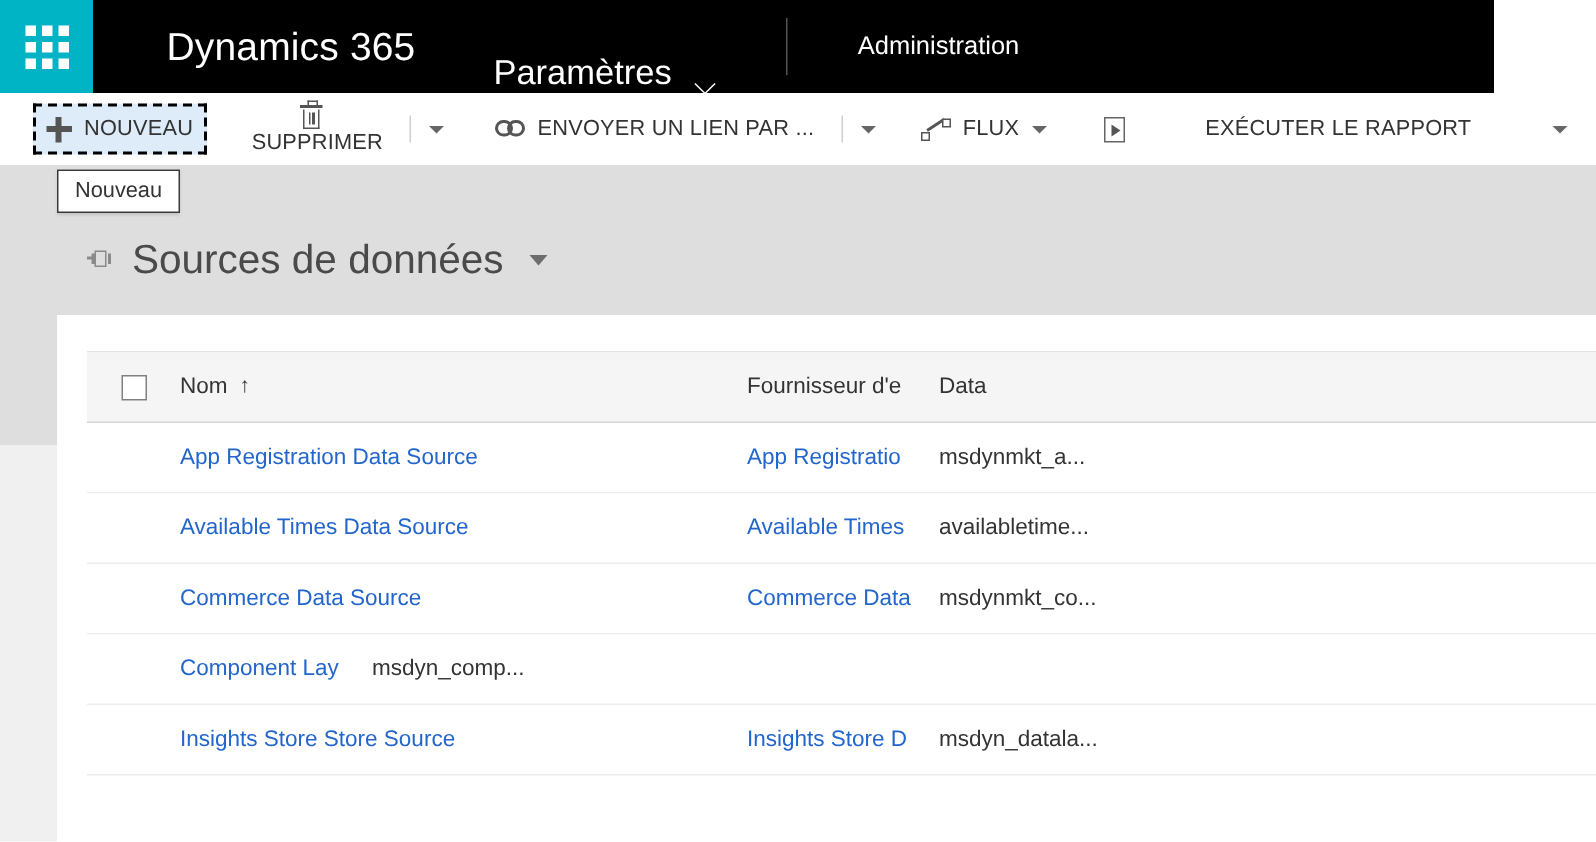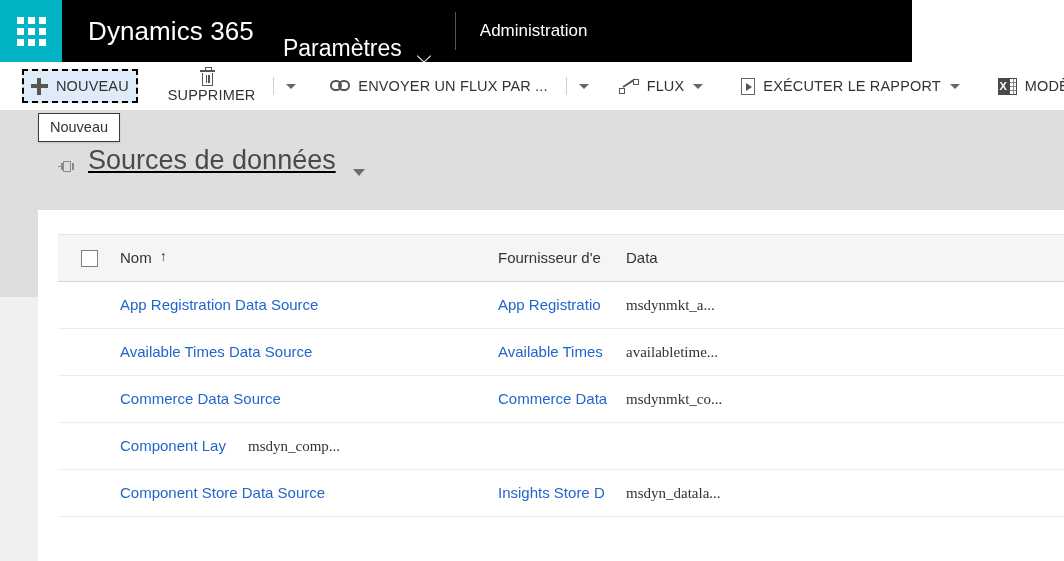--- a/index.html
+++ b/index.html
@@ -12,25 +12,26 @@
     overflow: hidden;
     background: #ffffff;
     font-family: "Liberation Sans", sans-serif;
     -webkit-font-smoothing: antialiased;
   }
 
   
   #top-nav {
     position: absolute;
     left: 0; top: 0;
-    width: 912px;
+    width: 996px;
     height: 62px;
     background: #000000;
     display: flex;
     align-items: stretch;
+    gap: 23px;
   }
   #waffle-button {
     width: 62px;
     height: 62px;
     background: #00b4c6;
     display: flex;
     align-items: center;
     justify-content: center;
     flex: 0 0 auto;
     cursor: pointer;
@@ -307,25 +308,24 @@
     left: 38px; top: 110px;
     width: 1026px;
     height: 100px;
     background: #dedede;
   }
 
   
   #page-title-row {
     position: absolute;
     left: 58px;
-    top: 145px;
-    display: flex;
-    align-items: flex-end;
+    top: 158px;
+    display: flex;
+    align-items: center;
     z-index: 30;
-    text-decoration: underline;
   }
   .icon-pin {
     width: 18px; height: 16px;
     position: relative;
     margin-right: 12px;
   }
   .icon-pin .head {
     position: absolute; left: 5px; top: 1px;
     width: 8px; height: 11px;
     border: 1.6px solid #8a8a8a;
@@ -424,21 +424,20 @@
   .cell-link {
     font-size: 15px;
     color: #2266cc;
     white-space: nowrap;
     cursor: pointer;
   }
   .cell-text {
     font-size: 15px;
     color: #333333;
     white-space: nowrap;
-    font-family: Liberation Serif, serif;
   }
 </style>
 </head>
 <body>
 
 <div id="top-nav">
   <div id="waffle-button">
     <div class="waffle-grid">
       <i></i>
         <i></i>
@@ -484,40 +483,40 @@
     <span class="cmd-caret" style="margin-left:0"></span>
   </div>
 
   <div class="cmd" style="margin-left:18px;">
     <span class="cmd-icon">
       <span class="icon-link">
           <span class="ring l"></span>
           <span class="ring r"></span>
         </span>
     </span>
-    <span class="cmd-label">ENVOYER UN FLUX PAR ...</span>
+    <span class="cmd-label">ENVOYER UN LIEN PAR ...</span>
   </div>
   <div class="cmd-sep"></div>
   <div class="overflow-btn">
     <span class="cmd-caret" style="margin-left:0"></span>
   </div>
 
   <div class="cmd" style="margin-left:14px;">
     <span class="cmd-icon">
       <span class="icon-flow">
           <span class="sq a"></span>
           <span class="ln"></span>
           <span class="sq b"></span>
         </span>
     </span>
     <span class="cmd-label">FLUX</span>
     <span class="cmd-caret"></span>
   </div>
 
-  <div class="cmd" style="margin-left:22px;">
+  <div class="cmd" style="margin-left:22px;gap:45px;">
     <span class="cmd-icon">
         <span class="icon-report"></span>
       </span>
     <span class="cmd-label">EXÉCUTER LE RAPPORT</span>
     <span class="cmd-caret"></span>
   </div>
 
   <div class="cmd" style="margin-left:22px;">
     <span class="cmd-icon">
       <span class="icon-excel">
@@ -591,19 +590,19 @@
     </div>
 
     <div class="grid-row">
       <div class="col-check"></div>
       <div class="col-prov"><span class="cell-link">Component Lay</span></div>
       <div class="col-type"><span class="cell-text">msdyn_comp...</span></div>
     </div>
 
     <div class="grid-row">
       <div class="col-check"></div>
-      <div class="col-name"><span class="cell-link">Component Store Data Source</span></div>
+      <div class="col-name"><span class="cell-link">Insights Store Store Source</span></div>
       <div class="col-prov"><span class="cell-link">Insights Store D</span></div>
       <div class="col-type"><span class="cell-text">msdyn_datala...</span></div>
     </div>
 
   </div>
 </div>
 
 </body></html>

